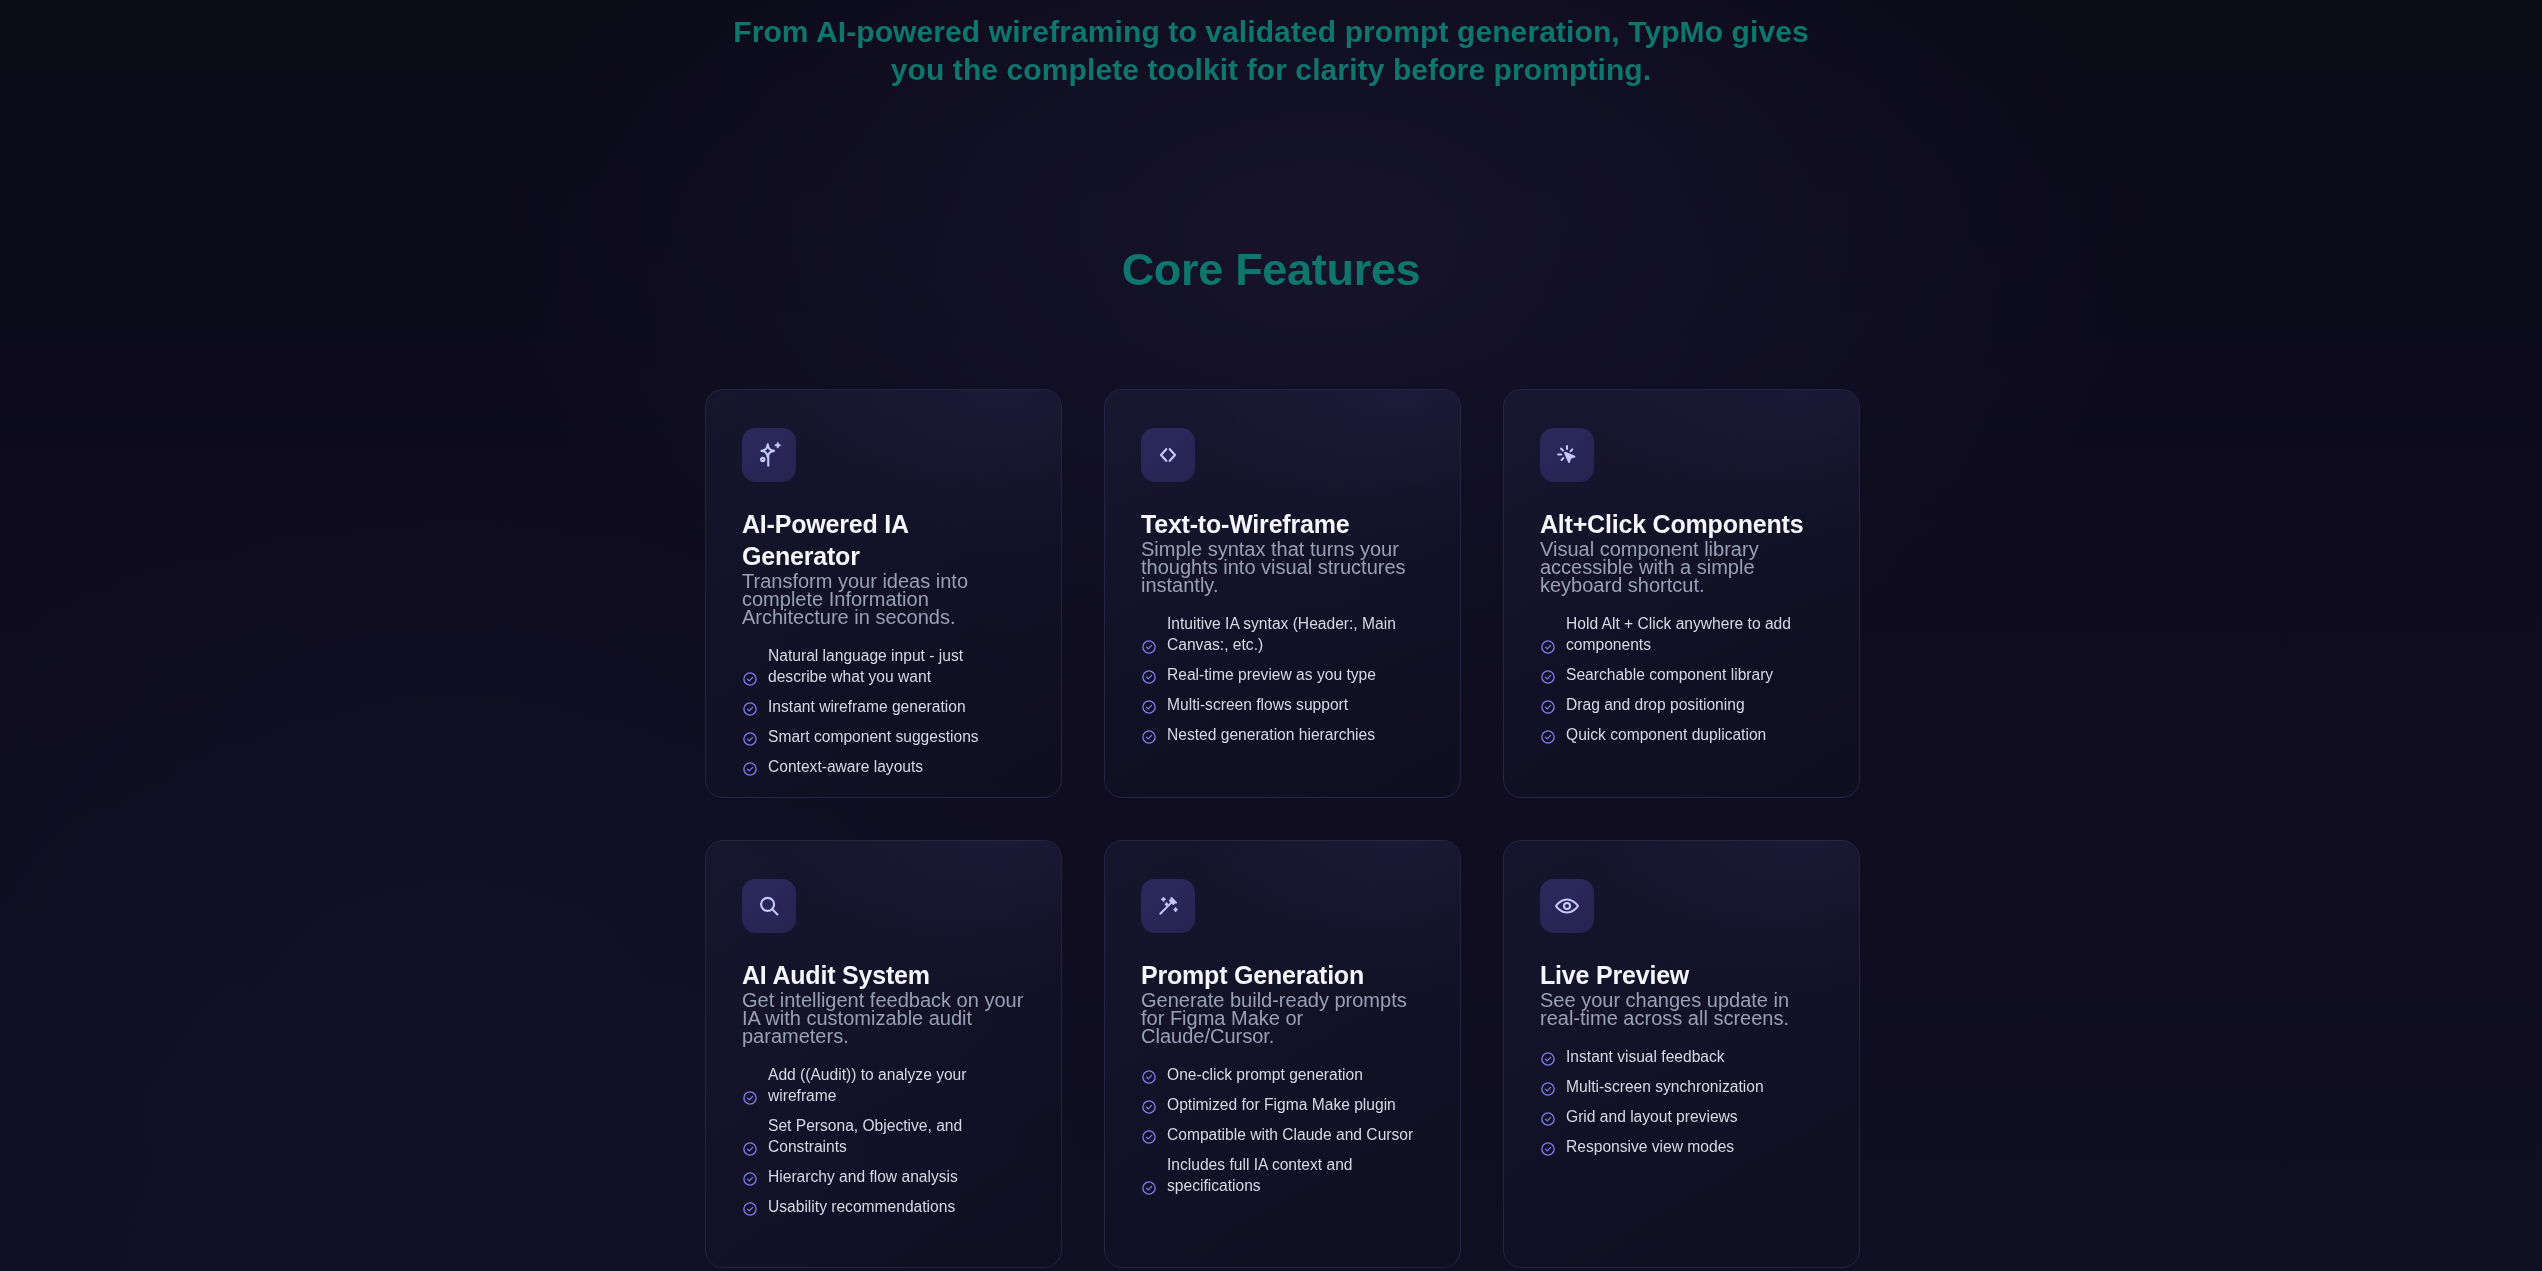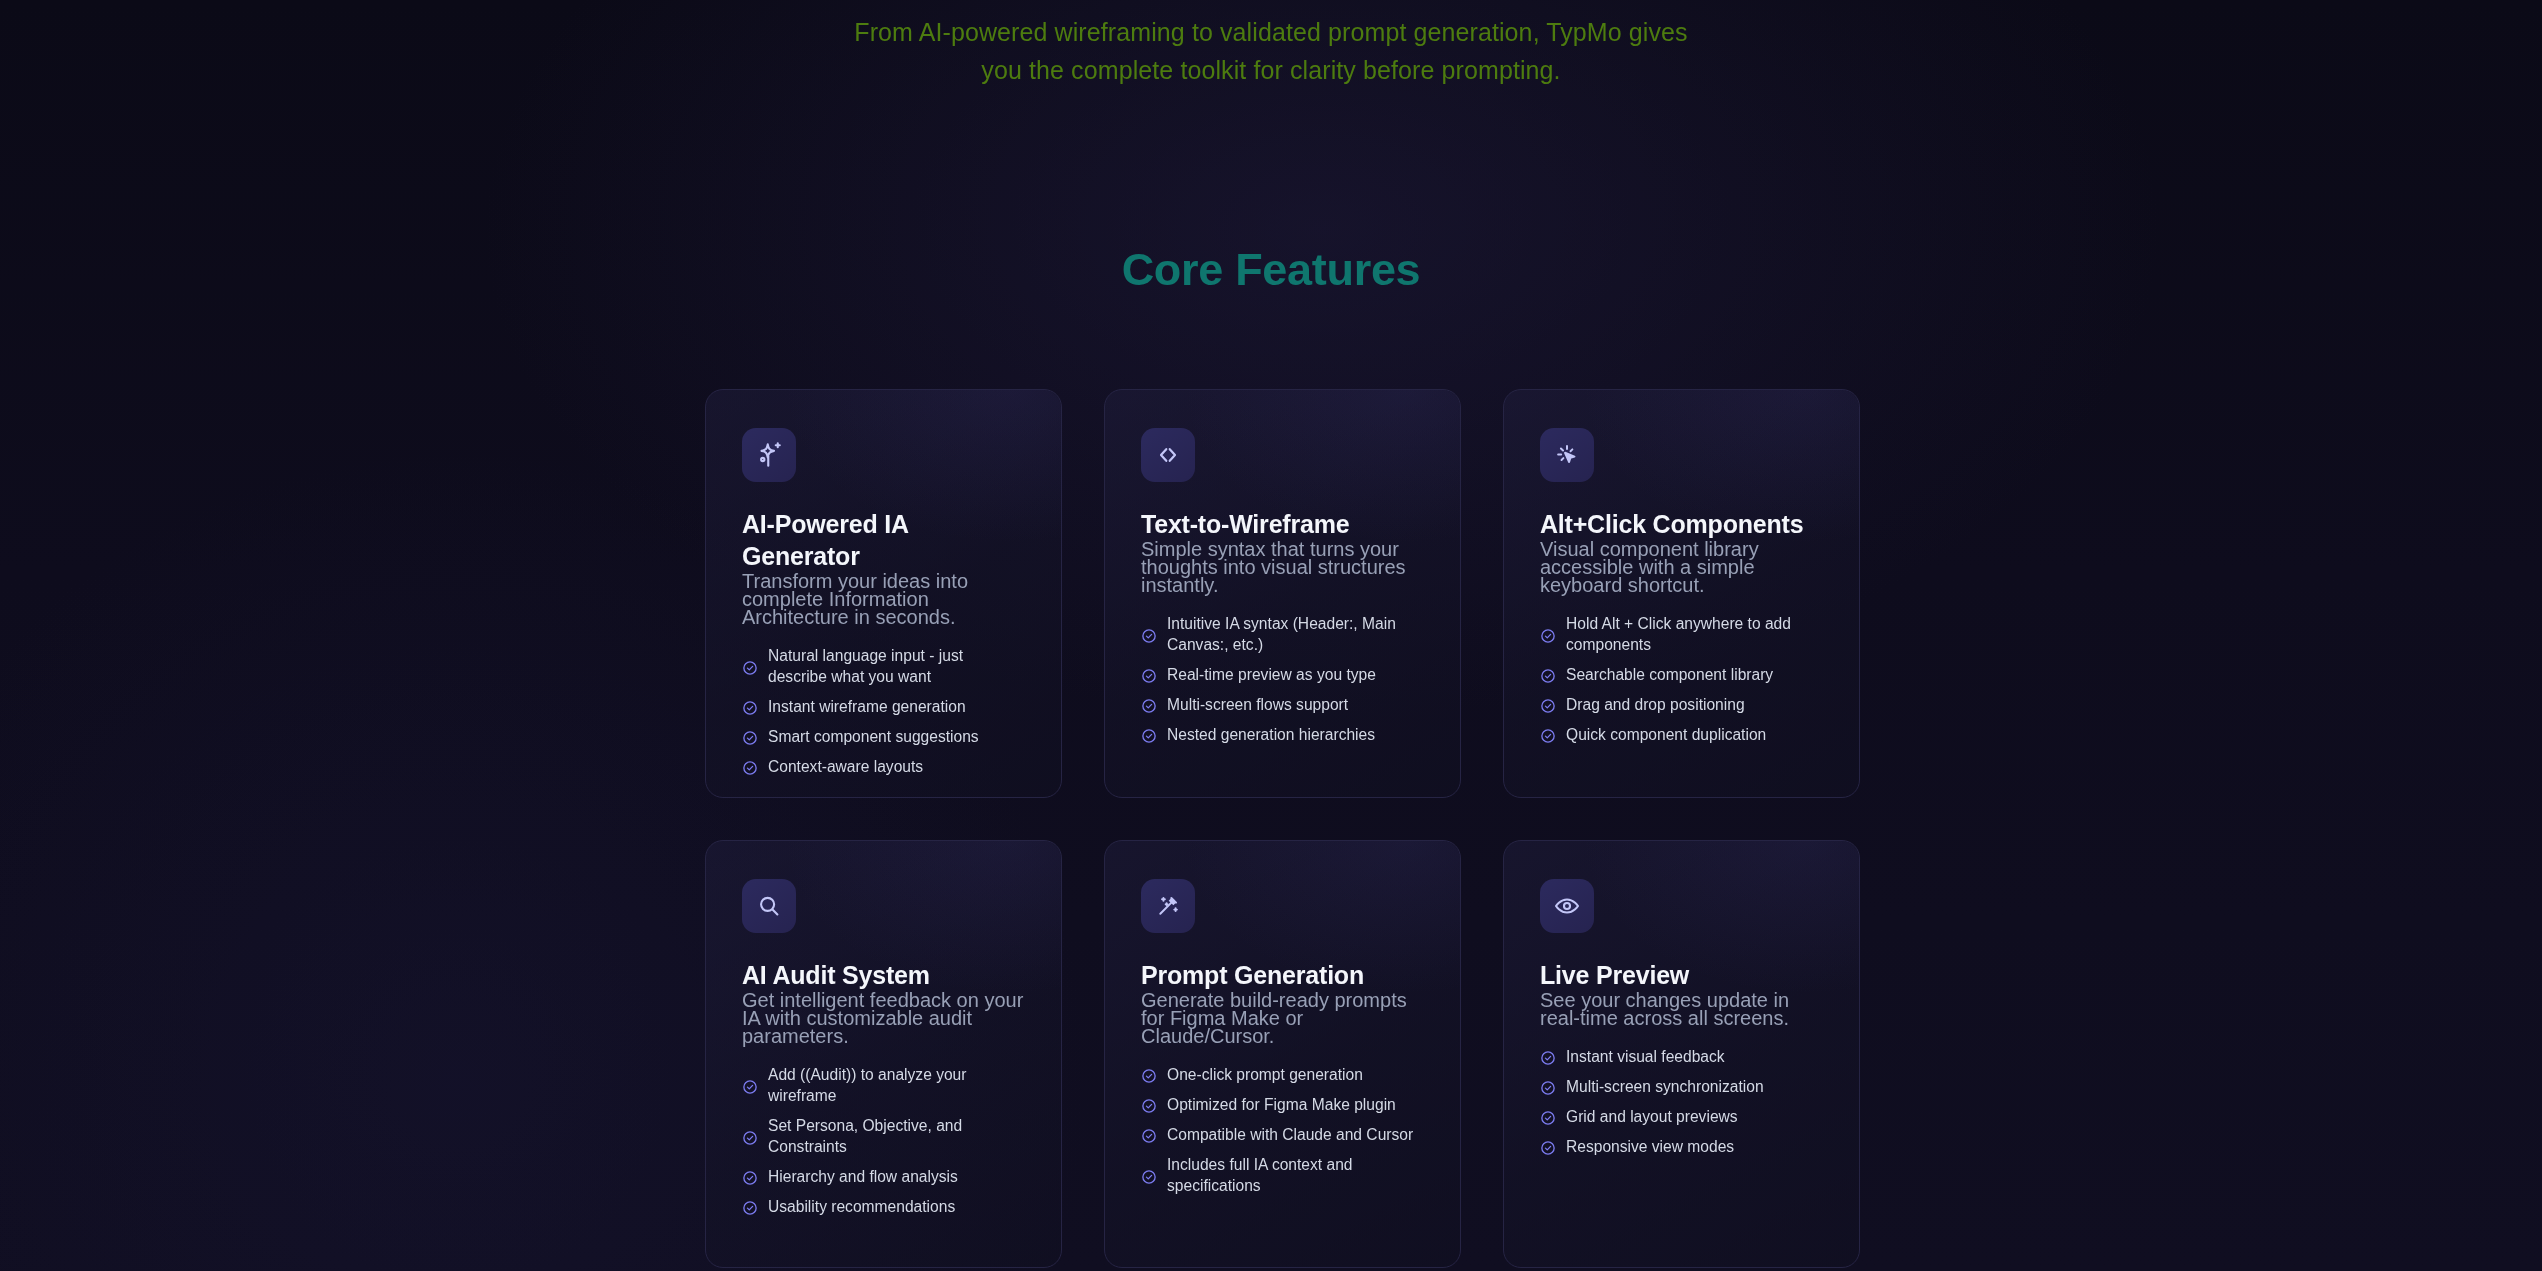--- a/index.html
+++ b/index.html
@@ -18,24 +18,25 @@
 
   .page { width: 2542px; height: 1271px; position: relative; }
 
   
   .intro {
     position: absolute;
     left: 0; right: 0; top: 13px;
     text-align: center;
   }
   .intro p {
-    font-size: 25px;
+    font-size: 30px;
     line-height: 38px;
-    color: #4d7c0f;
+    color: #0f766e;
     letter-spacing: 0.1px;
+    font-weight: bold;
   }
 
   
   .section-head {
     position: absolute;
     left: 0; right: 0; top: 242px;
     text-align: center;
   }
   .section-title {
     font-size: 45px;
@@ -113,21 +114,21 @@
     position: relative; z-index: 2;
   }
 
   .feature-list {
     margin-top: 19px;
     list-style: none;
     position: relative; z-index: 2;
   }
   .feature-item {
     display: flex;
-    align-items: center;
+    align-items: flex-end;
     gap: 10px;
     margin-bottom: 9px;
   }
   .feature-item:last-child { margin-bottom: 0; }
   .check-icon {
     flex: 0 0 auto;
     width: 16px; height: 16px;
     margin-top: 3px;
   }
   .feature-text {

